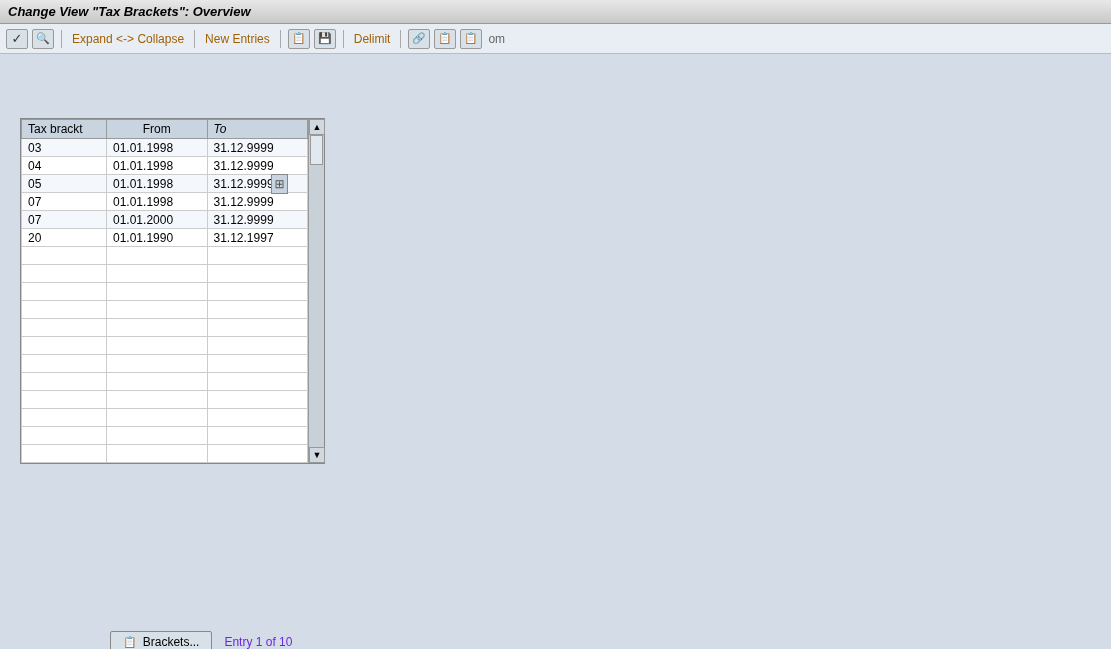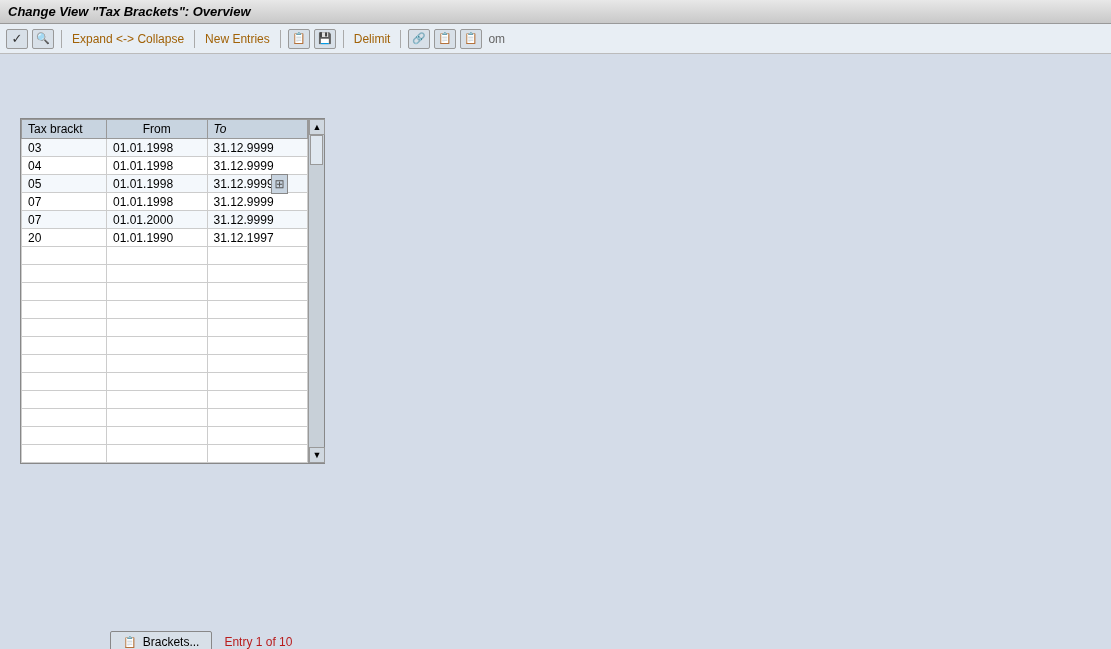--- a/index.html
+++ b/index.html
@@ -121,21 +121,21 @@
       border-radius: 2px;
       padding: 3px 12px;
       font-size: 12px;
       cursor: pointer;
       display: flex;
       align-items: center;
       gap: 6px;
     }
     .entry-info {
       font-size: 12px;
-      color: #b91c1c;
+      color: #6d28d9;
     }
   </style>
 </head>
 <body>
 
 <div class="title-bar">
   <span>Change View "Tax Brackets": Overview</span>
 </div>
 
 <div class="toolbar">

